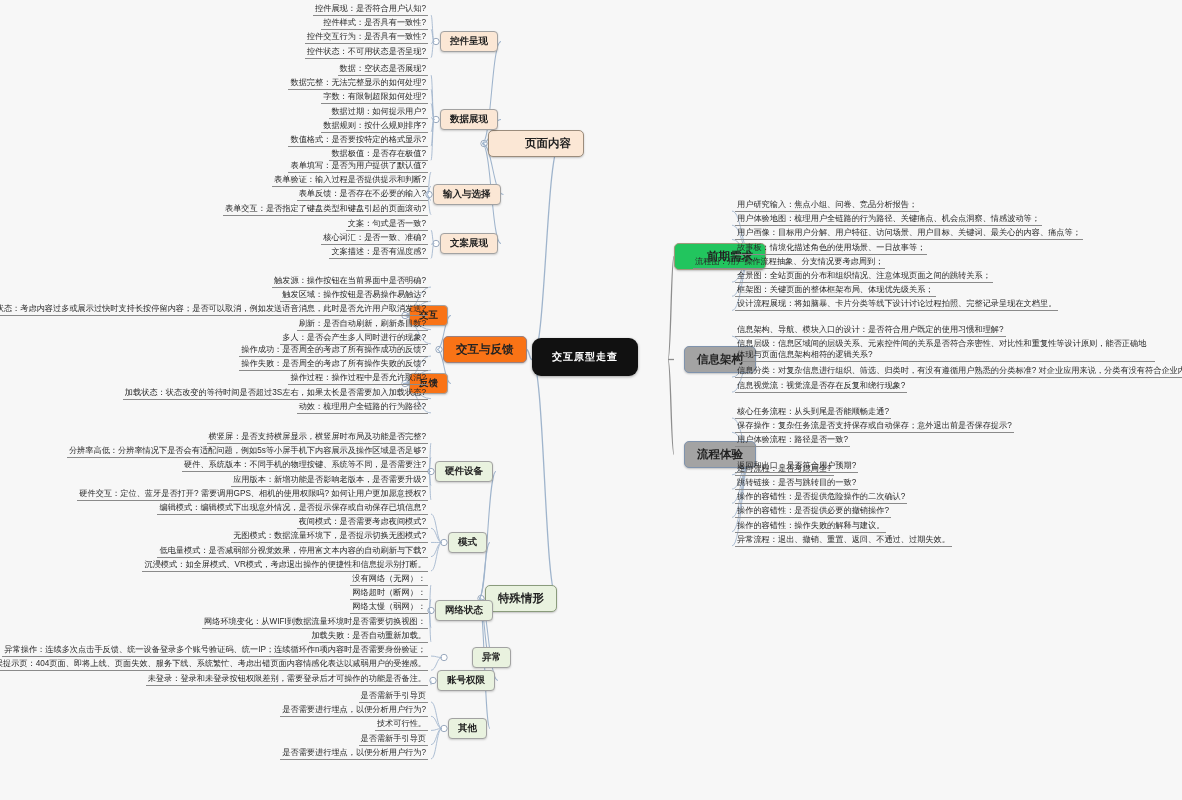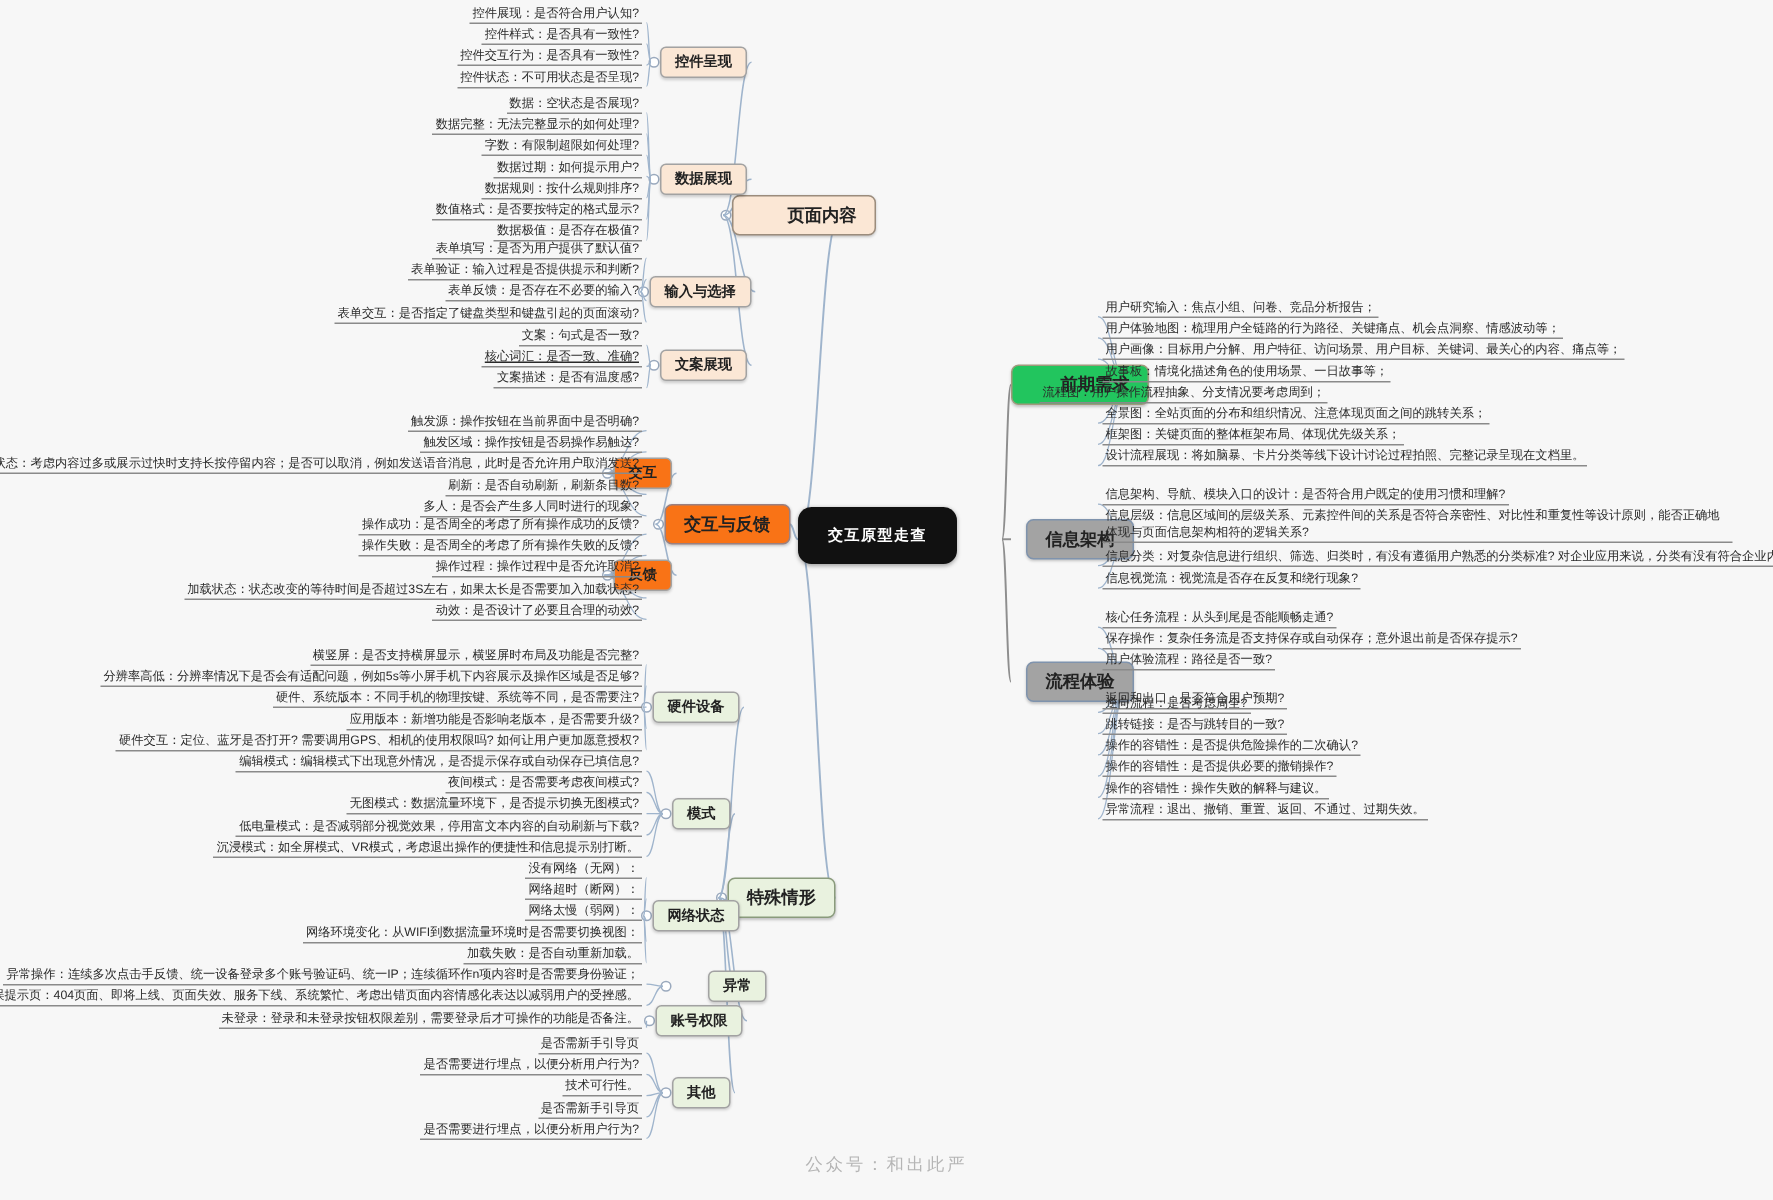--- a/index.html
+++ b/index.html
@@ -232,32 +232,32 @@
       <div class="leaf node lefty" style="top: 91.4px; right: 754px;">字数：有限制超限如何处理?</div>
       <div class="leaf node lefty" style="top: 105.6px; right: 754px;">数据过期：如何提示用户?</div>
       <div class="leaf node lefty" style="top: 119.8px; right: 754px;">数据规则：按什么规则排序?</div>
       <div class="leaf node lefty" style="top: 134px; right: 754px;">数值格式：是否要按特定的格式显示?</div>
       <div class="leaf node lefty" style="top: 148.2px; right: 754px;">数据极值：是否存在极值?</div>
       <div class="leaf node lefty" style="top: 160px; right: 754px;">表单填写：是否为用户提供了默认值?</div>
       <div class="leaf node lefty" style="top: 174.2px; right: 754px;">表单验证：输入过程是否提供提示和判断?</div>
       <div class="leaf node lefty" style="top: 188.4px; right: 754px;">表单反馈：是否存在不必要的输入?</div>
       <div class="leaf node lefty" style="top: 202.6px; right: 754px;">表单交互：是否指定了键盘类型和键盘引起的页面滚动?</div>
       <div class="leaf node lefty" style="top: 218px; right: 754px;">文案：句式是否一致?</div>
-      <div class="leaf node lefty" style="top: 232.2px; right: 754px; text-decoration: underline;">核心词汇：是否一致、准确?</div>
+      <div class="leaf node lefty" style="top: 232.2px; right: 754px;">核心词汇：是否一致、准确?</div>
       <div class="leaf node lefty" style="top: 246.4px; right: 754px;">文案描述：是否有温度感?</div>
       <div class="leaf node lefty" style="top: 275px; right: 754px;">触发源：操作按钮在当前界面中是否明确?</div>
       <div class="leaf node lefty" style="top: 289.2px; right: 754px;">触发区域：操作按钮是否易操作易触达?</div>
       <div class="leaf node lefty" style="top: 303.4px; right: 754px;">未释放状态：考虑内容过多或展示过快时支持长按停留内容；是否可以取消，例如发送语音消息，此时是否允许用户取消发送?</div>
       <div class="leaf node lefty" style="top: 317.6px; right: 754px;">刷新：是否自动刷新，刷新条目数?</div>
       <div class="leaf node lefty" style="top: 331.8px; right: 754px;">多人：是否会产生多人同时进行的现象?</div>
       <div class="leaf node lefty" style="top: 344px; right: 754px;">操作成功：是否周全的考虑了所有操作成功的反馈?</div>
       <div class="leaf node lefty" style="top: 358.2px; right: 754px;">操作失败：是否周全的考虑了所有操作失败的反馈?</div>
       <div class="leaf node lefty" style="top: 372.4px; right: 754px;">操作过程：操作过程中是否允许取消?</div>
       <div class="leaf node lefty" style="top: 386.6px; right: 754px;">加载状态：状态改变的等待时间是否超过3S左右，如果太长是否需要加入加载状态?</div>
-      <div class="leaf node lefty" style="top: 400.8px; right: 754px;">动效：是否设计了必要且合理的动效?</div>
+      <div class="leaf node lefty" style="top: 400.8px; right: 754px;">动效：梳理用户全链路的行为路径?</div>
       <div class="leaf node lefty" style="top: 431px; right: 754px;">横竖屏：是否支持横屏显示，横竖屏时布局及功能是否完整?</div>
       <div class="leaf node lefty" style="top: 445.2px; right: 754px;">分辨率高低：分辨率情况下是否会有适配问题，例如5s等小屏手机下内容展示及操作区域是否足够?</div>
       <div class="leaf node lefty" style="top: 459.4px; right: 754px;">硬件、系统版本：不同手机的物理按键、系统等不同，是否需要注?</div>
       <div class="leaf node lefty" style="top: 473.6px; right: 754px;">应用版本：新增功能是否影响老版本，是否需要升级?</div>
       <div class="leaf node lefty" style="top: 487.8px; right: 754px;">硬件交互：定位、蓝牙是否打开? 需要调用GPS、相机的使用权限吗? 如何让用户更加愿意授权?</div>
       <div class="leaf node lefty" style="top: 502px; right: 754px;">编辑模式：编辑模式下出现意外情况，是否提示保存或自动保存已填信息?</div>
       <div class="leaf node lefty" style="top: 516.2px; right: 754px;">夜间模式：是否需要考虑夜间模式?</div>
       <div class="leaf node lefty" style="top: 530.4px; right: 754px;">无图模式：数据流量环境下，是否提示切换无图模式?</div>
       <div class="leaf node lefty" style="top: 544.6px; right: 754px;">低电量模式：是否减弱部分视觉效果，停用富文本内容的自动刷新与下载?</div>
       <div class="leaf node lefty" style="top: 558.8px; right: 754px;">沉浸模式：如全屏模式、VR模式，考虑退出操作的便捷性和信息提示别打断。</div>
@@ -269,14 +269,13 @@
       <div class="leaf node lefty" style="top: 644px; right: 754px;">异常操作：连续多次点击手反馈、统一设备登录多个账号验证码、统一IP；连续循环作n项内容时是否需要身份验证；</div>
       <div class="leaf node lefty" style="top: 658.2px; right: 754px;">错误提示页：404页面、即将上线、页面失效、服务下线、系统繁忙、考虑出错页面内容情感化表达以减弱用户的受挫感。</div>
       <div class="leaf node lefty" style="top: 673px; right: 754px;">未登录：登录和未登录按钮权限差别，需要登录后才可操作的功能是否备注。</div>
       <div class="leaf node lefty" style="top: 690px; right: 754px;">是否需新手引导页</div>
       <div class="leaf node lefty" style="top: 704.2px; right: 754px;">是否需要进行埋点，以便分析用户行为?</div>
       <div class="leaf node lefty" style="top: 718.4px; right: 754px;">技术可行性。</div>
       <div class="leaf node lefty" style="top: 732.6px; right: 754px;">是否需新手引导页</div>
       <div class="leaf node lefty" style="top: 746.8px; right: 754px;">是否需要进行埋点，以便分析用户行为?</div>
     </div>
 
-  <div class="footer">公众号：和出此严</div>
 </div>
 
 </body></html>

